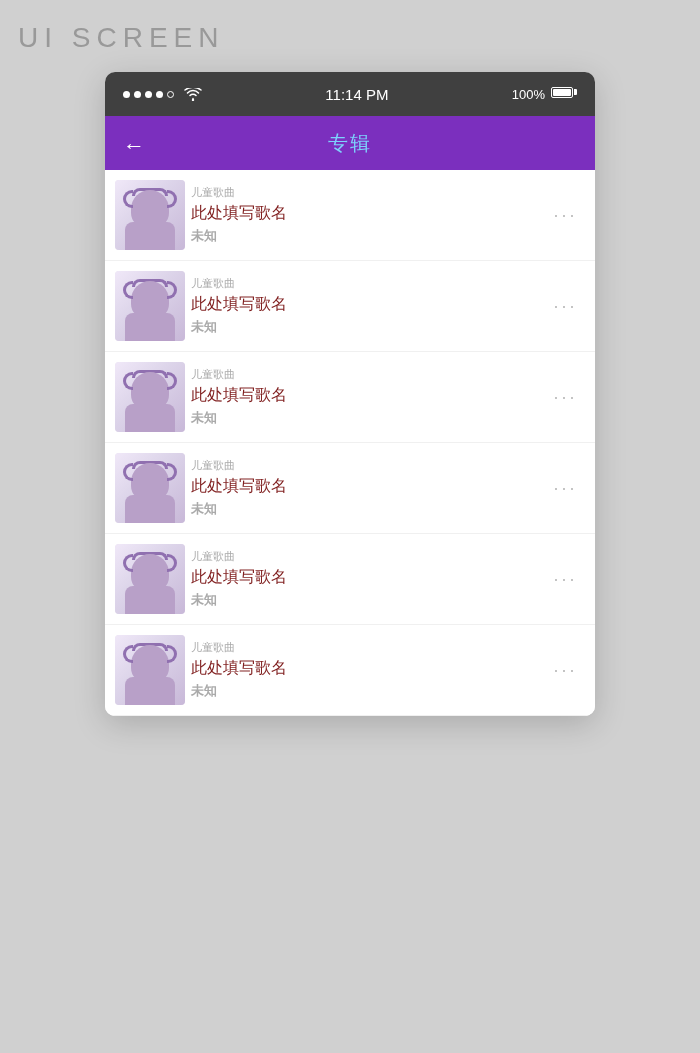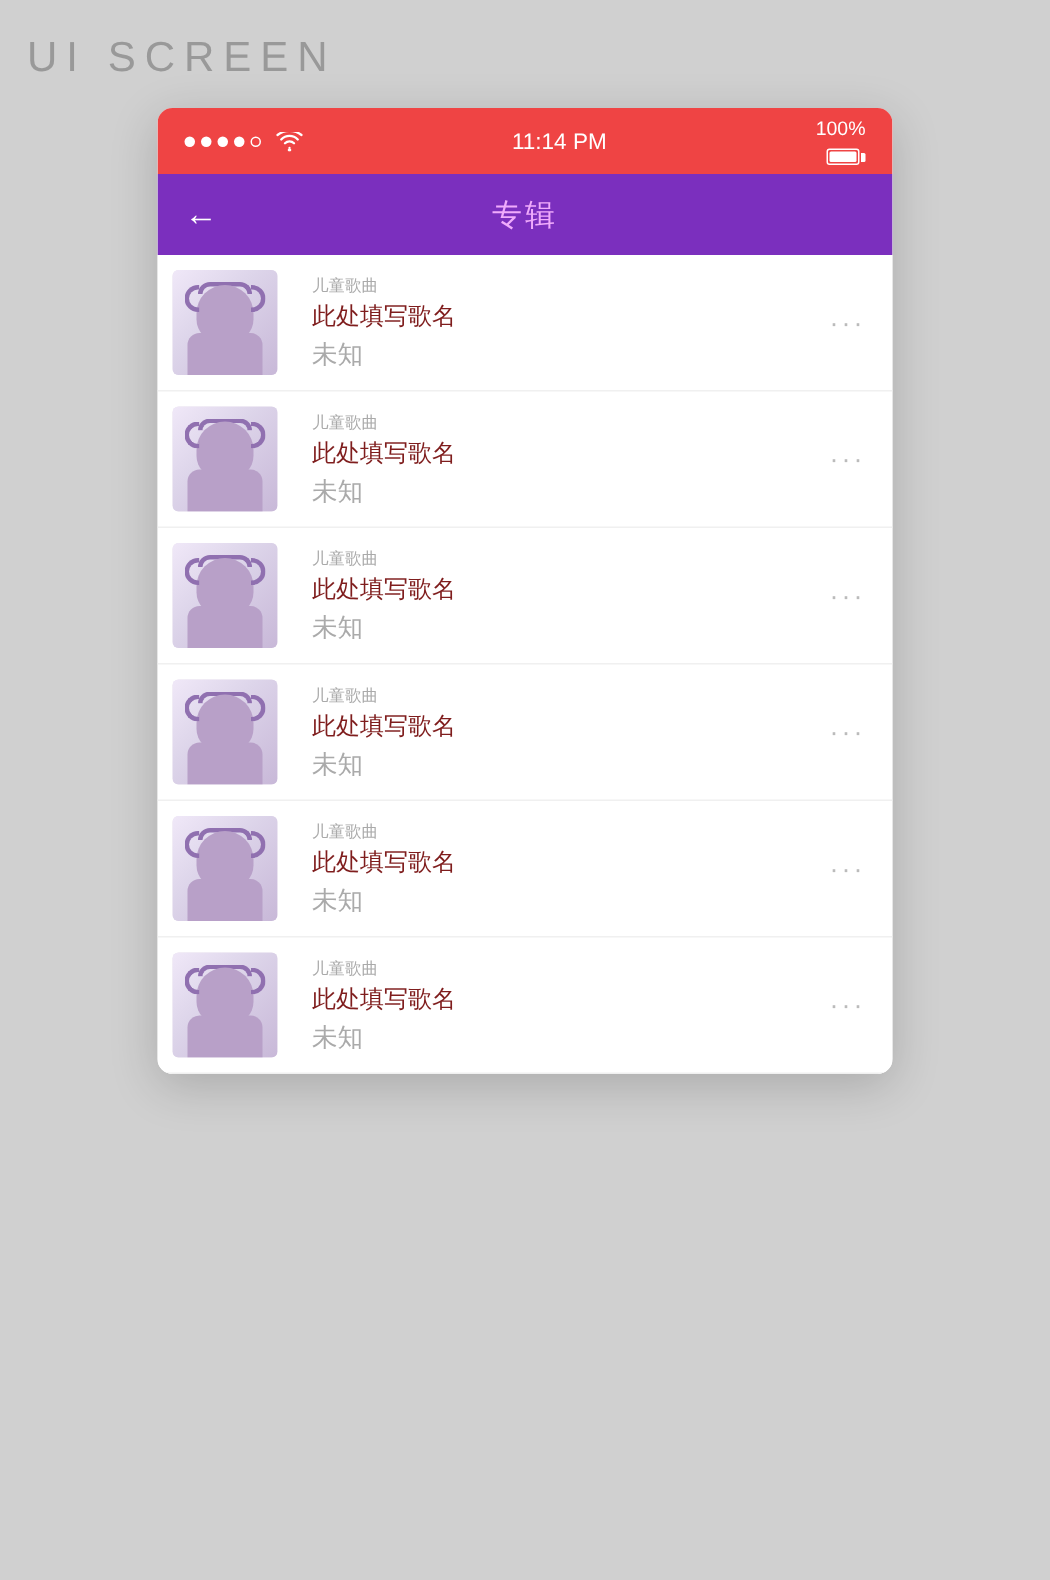--- a/index.html
+++ b/index.html
@@ -28,21 +28,21 @@
     .phone-frame {
       width: 490px;
       background: #fff;
       border-radius: 10px;
       overflow: hidden;
       box-shadow: 0 8px 32px rgba(0,0,0,0.18);
     }
 
     
     .status-bar {
-      background: #ef4444;
+      background: #404040;
       height: 44px;
       display: flex;
       align-items: center;
       justify-content: space-between;
       padding: 0 18px;
     }
     .status-dots {
       display: flex;
       gap: 4px;
       align-items: center;
@@ -60,25 +60,24 @@
     .wifi-icon {
       margin-left: 6px;
     }
     .status-time {
       color: #fff;
       font-size: 15px;
       font-weight: 500;
     }
     .status-right {
       display: flex;
-      align-items: flex-end;
+      align-items: flex-start;
       gap: 6px;
       color: #fff;
       font-size: 13px;
-      flex-direction: column;
     }
     .battery-icon {
       display: inline-flex;
       align-items: center;
     }
     .battery-body {
       width: 22px;
       height: 11px;
       border: 1.5px solid #fff;
       border-radius: 2px;
@@ -113,21 +112,21 @@
     }
     .back-btn {
       position: absolute;
       left: 18px;
       color: #fff;
       font-size: 22px;
       cursor: pointer;
       line-height: 1;
     }
     .header-title {
-      color: #f0abfc;
+      color: #7dd3fc;
       font-size: 20px;
       font-weight: 400;
       letter-spacing: 2px;
     }
 
     
     .search-bar-wrap {
       background: #f5f5f5;
       padding: 12px 14px;
     }
@@ -155,21 +154,21 @@
 
     
     .song-list {
       background: #fff;
     }
     .song-item {
       display: flex;
       align-items: center;
       padding: 10px 14px 10px 10px;
       border-bottom: 1px solid #f0f0f0;
-      gap: 23px;
+      gap: 6px;
       position: relative;
     }
     .song-thumb {
       width: 70px;
       height: 70px;
       border-radius: 4px;
       background: #e8e0ee;
       flex-shrink: 0;
       overflow: hidden;
       position: relative;
@@ -247,22 +246,23 @@
     .song-category {
       font-size: 11px;
       color: #aaa;
     }
     .song-title {
       font-size: 16px;
       color: #7f1d1d;
       font-weight: 400;
     }
     .song-artist {
-      font-size: 17px;
+      font-size: 13px;
       color: #aaa;
+      font-weight: bold;
     }
     .song-more {
       color: #bbb;
       font-size: 18px;
       cursor: pointer;
       padding: 4px;
       letter-spacing: 2px;
       align-self: center;
     }
   </style>

